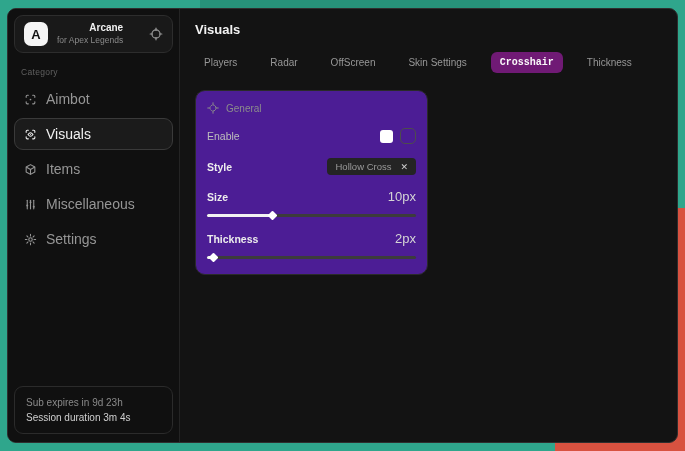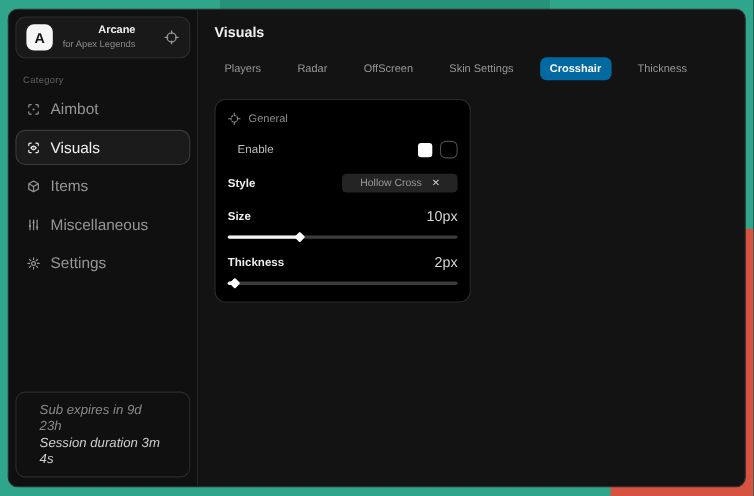--- a/index.html
+++ b/index.html
@@ -40,46 +40,46 @@
 
   .nav-item{
     display:flex;align-items:center;gap:9px;padding:7px 9px;margin-bottom:3px;
     color:#969696;font-size:14px;border:1px solid transparent;border-radius:9px;cursor:default;
   }
   .nav-item.active{background:#1b1b1b;border-color:#3a3a3a;color:#f0f0f0;}
   .nav-item .icon{display:flex;color:inherit;}
 
   .sidebar-footer{
     margin-top:auto;margin-bottom:2px;border:1px solid #2b2b2b;border-radius:9px;
-    padding:8px 21px;font-size:12px;line-height:15px;font-style:italic;
+    padding:8px 11px;font-size:10px;line-height:15px;
   }
   .foot-line1{color:#8a8a8a;}
   .foot-line2{color:#cfcfcf;}
 
   
   .main{flex:1;padding:13px 15px;box-sizing:border-box;}
   .main-title{font-size:13px;font-weight:bold;color:#f2f2f2;}
   .tabs{display:flex;gap:15px;margin-top:15px;align-items:center;}
   .tab{padding:5px 9px;font-size:10px;color:#979797;border-radius:6px;white-space:nowrap;}
-  .tab.active{background:#0369a1;color:#fafafa;font-weight:bold;}
+  .tab.active{background:#701a75;color:#fafafa;font-weight:bold;font-family:Liberation Mono, monospace;}
 
   .panel{
-    margin-top:17px;width:233px;background:#000000;border:1px solid #2a2a2a;
+    margin-top:17px;width:233px;background:#4c1d95;border:1px solid #2a2a2a;
     border-radius:10px;padding:11px 11px 15px;box-sizing:border-box;
   }
   .panel-header{display:flex;align-items:center;gap:7px;color:#8c8c8c;font-size:10px;}
   .row{display:flex;justify-content:space-between;align-items:center;margin-top:14px;}
-  .label-dim{color:#bdbdbd;font-size:10.5px;margin-left:9px;}
+  .label-dim{color:#bdbdbd;font-size:10.5px;}
   .label-strong{color:#ededed;font-weight:bold;font-size:10.5px;}
   .value{color:#d5d5d5;font-size:13px;}
   .enable-controls{display:flex;align-items:center;gap:7px;}
   .checkbox{width:13px;height:13px;background:#ffffff;border-radius:3px;}
   .keybind{width:14px;height:14px;border:1.5px solid #4d4d4d;border-radius:5px;}
   .select{
-    background:#242424;border-radius:4px;padding:3px 16px;display:flex;align-items:center;gap:9px;
+    background:#242424;border-radius:4px;padding:3px 8px;display:flex;align-items:center;gap:9px;
     font-size:9.5px;color:#9a9a9a;
   }
   .clear{color:#cfcfcf;font-size:9px;}
   .slider{position:relative;height:3px;background:#3c3c3c;border-radius:2px;margin-top:10px;}
   .slider-fill{position:absolute;left:0;top:0;height:100%;background:#f2f2f2;border-radius:2px;}
   .slider-fill::after{
     content:"";position:absolute;right:-4px;top:-2.5px;width:7px;height:7px;
     background:#ffffff;transform:rotate(45deg);border-radius:1px;
   }
   svg{display:block;}

